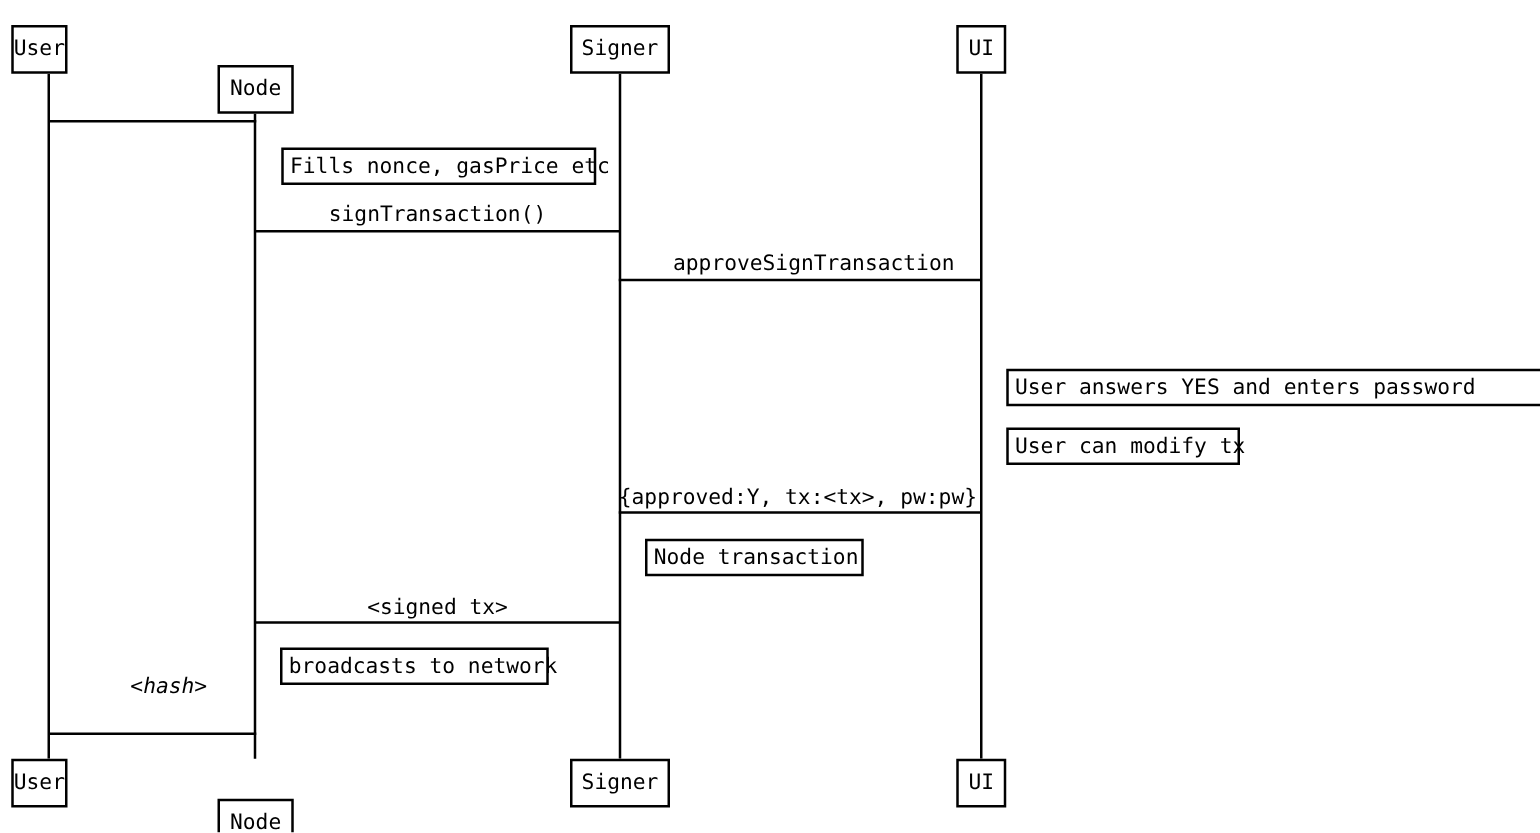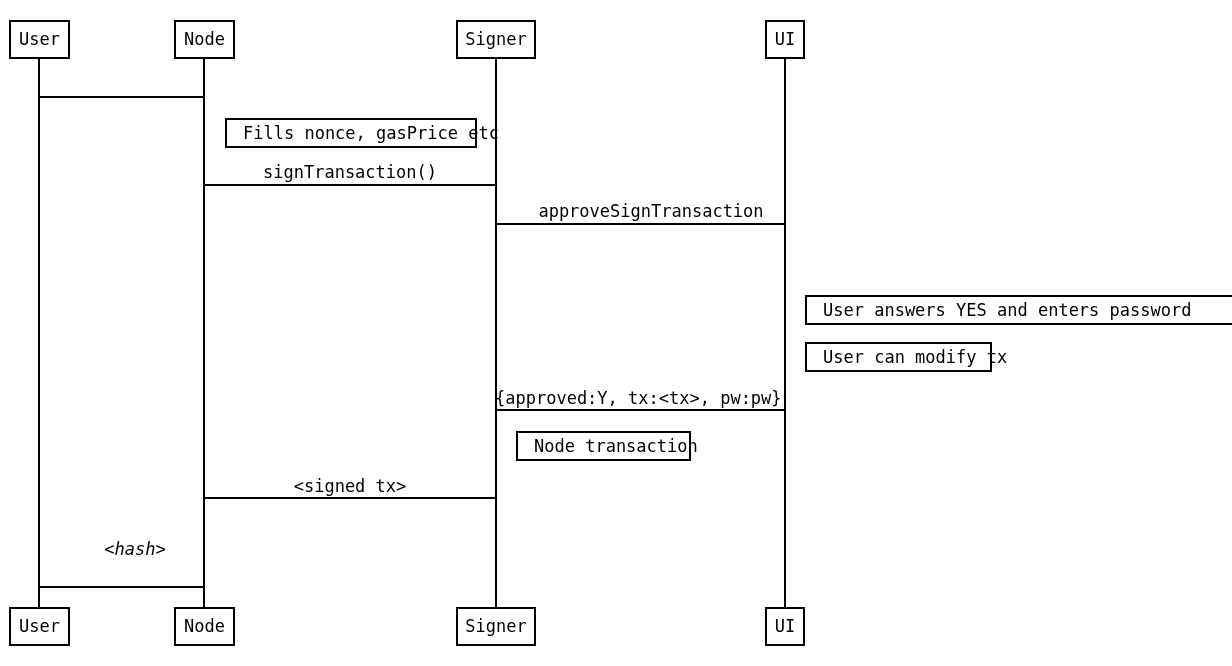--- a/index.html
+++ b/index.html
@@ -36,22 +36,22 @@
     box-sizing: border-box;
     border: 2px solid #000000;
     background: #ffffff;
     height: 39px;
     line-height: 35px;
     text-align: center;
     white-space: nowrap;
   }
   .a-top    { top: 20px; }
   .a-bottom { top: 607px; }
-  .a-user   { left: 9px;   width: 61px; }
-  .a-node   { left: 174px; width: 61px; }
+  .a-user   { left: 9px;   width: 45px; }
+  .a-node   { left: 174px; width: 61px; margin-top: 32px; }
   .a-signer { left: 456px; width: 80px; }
   .a-ui     { left: 765px; width: 40px; }
 
   
   .msg-line {
     position: absolute;
     height: 2px;
     background: #000000;
   }
   .mline0 { left: 39px;  width: 166px; top: 96px;  }
@@ -77,21 +77,21 @@
   .ml5 { left: 39px;  width: 192px; top: 539px; font-style: italic; }
 
   
   .note {
     position: absolute;
     box-sizing: border-box;
     border: 2px solid #000000;
     background: #ffffff;
     height: 30px;
     line-height: 26px;
-    padding-left: 16px;
+    padding-left: 5px;
     white-space: nowrap;
     overflow: visible;
   }
   .n0 { left: 225px; top: 118px; width: 252px; }
   .n1 { left: 805px; top: 245px; width: 263px; }
   .n2 { left: 805px; top: 295px; width: 432px; }
   .n3 { left: 805px; top: 342px; width: 187px; }
   .n4 { left: 516px; top: 431px; width: 175px; }
   .n5 { left: 224px; top: 518px; width: 215px; }
 </style>
@@ -129,14 +129,15 @@
   <div class="msg-label ml4">&lt;signed tx&gt;</div>
   <div class="msg-line mline4"></div>
 
   <div class="msg-label ml5">&lt;hash&gt;</div>
   <div class="msg-line mline5"></div>
 
   <div class="note n0">Fills nonce, gasPrice etc</div>
   <div class="note n2">User answers YES and enters password</div>
   <div class="note n3">User can modify tx</div>
   <div class="note n4">Node transaction</div>
+  <div class="note n5">broadcasts to network</div>
 
 </div>
 
 </body></html>

